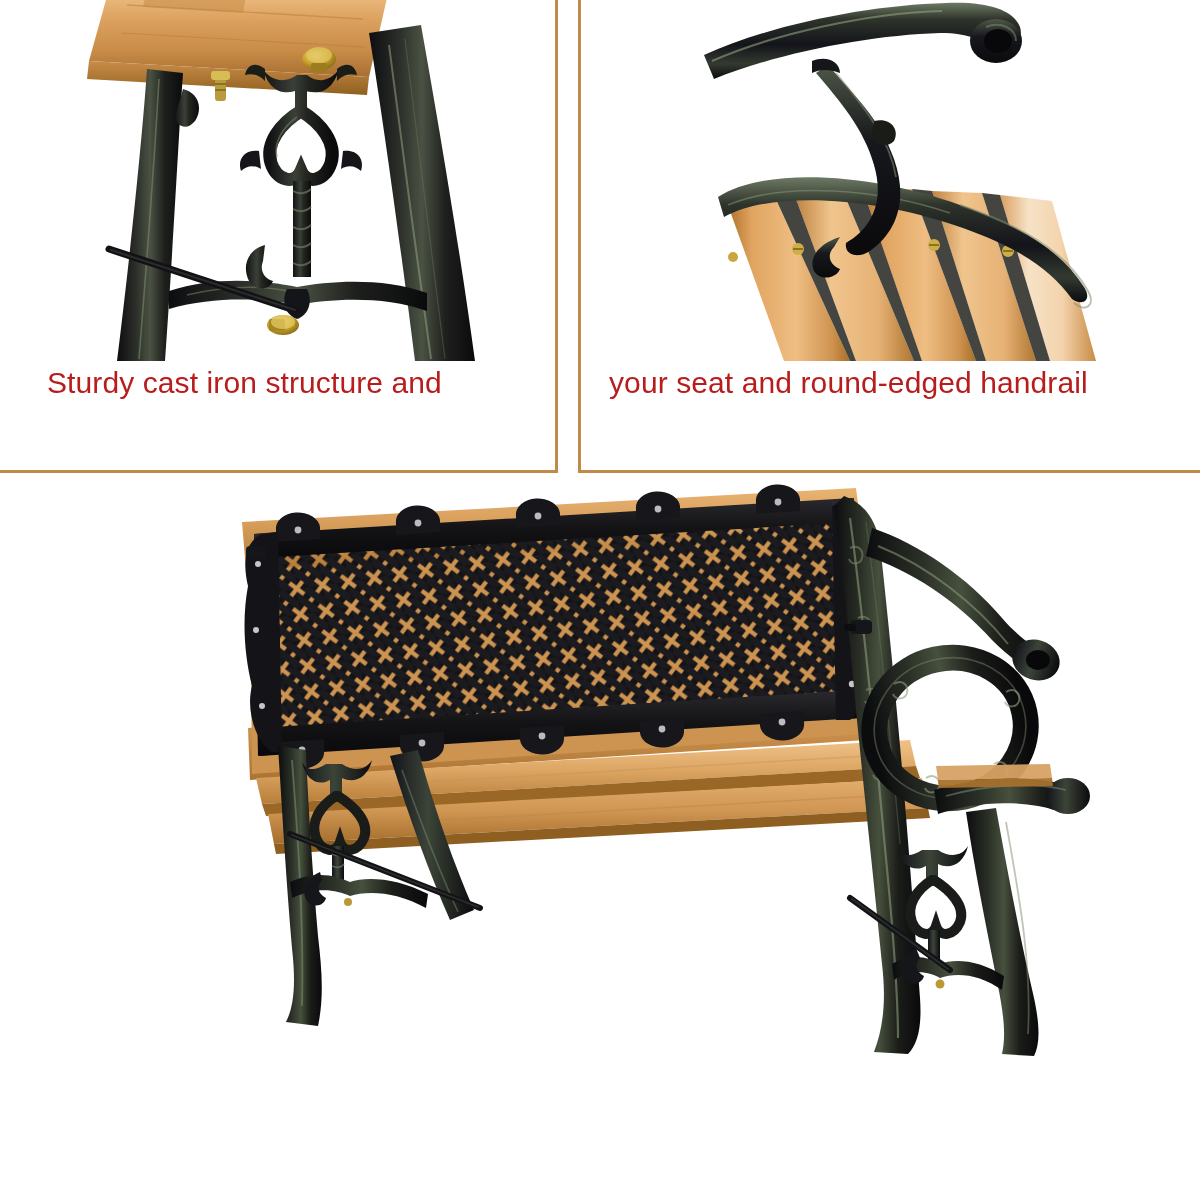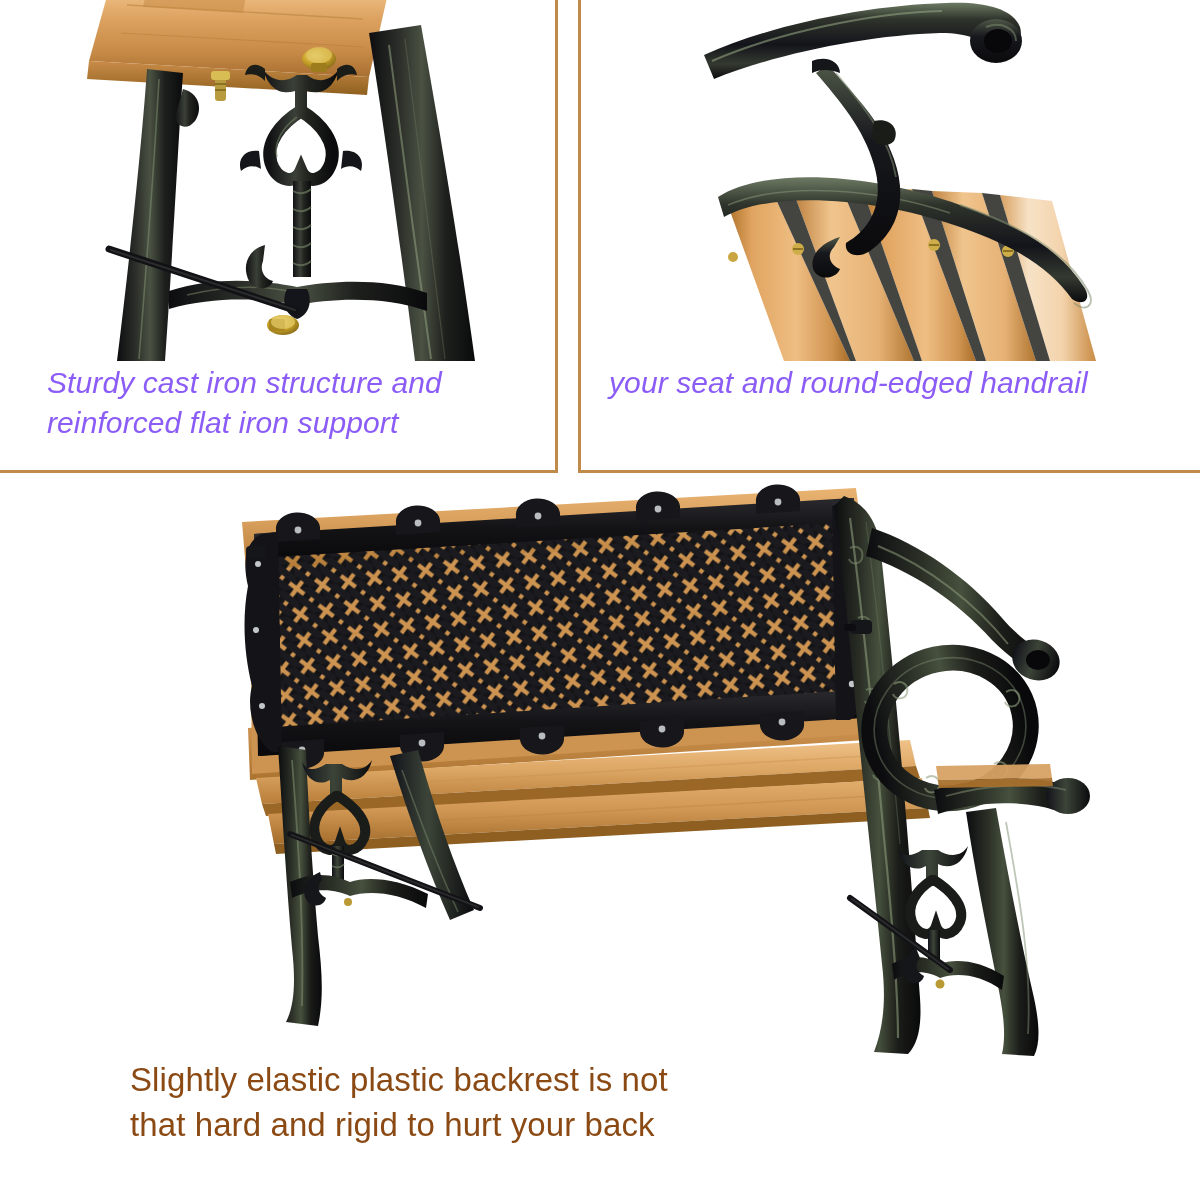--- a/index.html
+++ b/index.html
@@ -23,25 +23,24 @@
   #panel-left{left:-4px;top:-4px;width:562px;height:477px;}
   #panel-right{left:578px;top:-4px;width:630px;height:477px;}
 
   .panel-photo{position:absolute;left:0;top:0;right:0;height:362px;overflow:hidden;background:#fff;}
   .panel-photo svg{display:block;width:100%;height:100%;}
 
   .caption{
     position:absolute;
     left:0;right:0;bottom:0;
     padding:0 18px;
-    color:#8b5cf6;
+    color:#b91c1c;
     font-size:30px;
     line-height:1.32;
     letter-spacing:.1px;
-    font-style:italic;
   }
   #panel-left .caption{top:364px;padding-left:48px;}
   #panel-right .caption{top:364px;padding-left:28px;}
   .caption .ln{display:block;white-space:nowrap;}
 
   
   #hero{
     position:absolute;
     left:150px;top:478px;width:940px;height:580px;
   }
@@ -170,21 +169,20 @@
         <g>
           <rect x="218" y="76" width="11" height="26" rx="3" fill="#b79b3e"></rect>
           <rect x="214" y="72" width="19" height="9" rx="3" fill="#d8bd55"></rect>
           <rect x="218" y="84" width="11" height="2" fill="#8b7220"></rect>
           <rect x="218" y="90" width="11" height="2" fill="#8b7220"></rect>
         </g>
       </svg>
     </div>
     <div class="caption">
       <span class="ln">Sturdy cast iron structure and</span>
-      <span class="ln">reinforced flat iron support</span>
     </div>
   </div>
 
   <div class="panel" id="panel-right">
     <div class="panel-photo">
       <svg viewBox="0 0 630 362" preserveAspectRatio="xMidYMid slice">
         <defs>
           <linearGradient id="slatG" x1="0" y1="0" x2="1" y2="0">
             <stop offset="0%" stop-color="#b2762f"></stop>
             <stop offset="18%" stop-color="#e0a460"></stop>
@@ -534,18 +532,14 @@
       <g>
         <rect x="700" y="142" width="22" height="14" rx="4" fill="#15161a"></rect>
         <rect x="694" y="146" width="12" height="7" rx="3" fill="#0d0d10"></rect>
       </g>
       <g>
         <rect x="96" y="68" width="20" height="13" rx="4" fill="#15161a"></rect>
       </g>
     </svg>
   </div>
 
-  <div id="bottom-caption">
-    <span class="ln">Slightly elastic plastic backrest is not</span>
-    <span class="ln">that hard and rigid to hurt your back</span>
-  </div>
 
 </div>
 
 </body></html>

